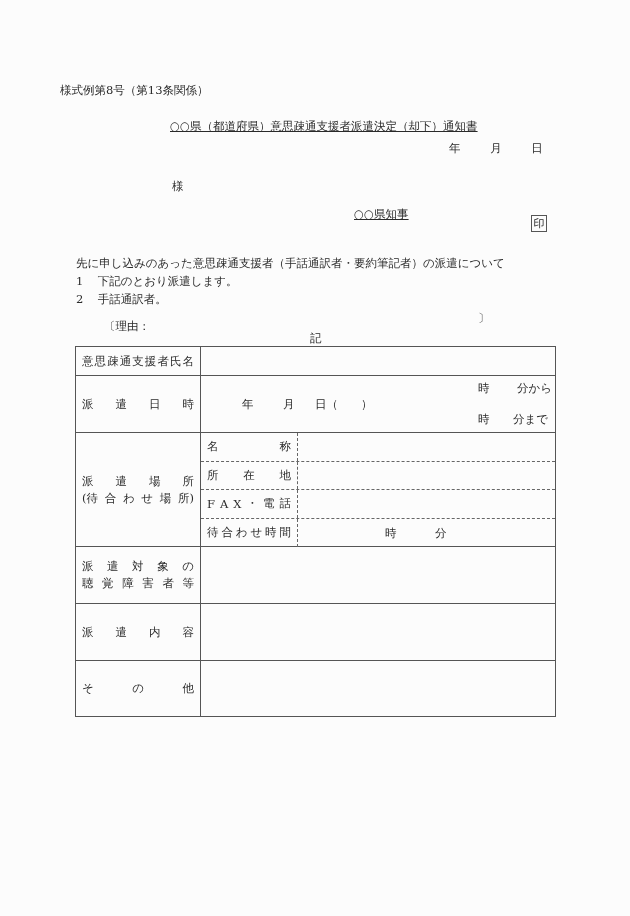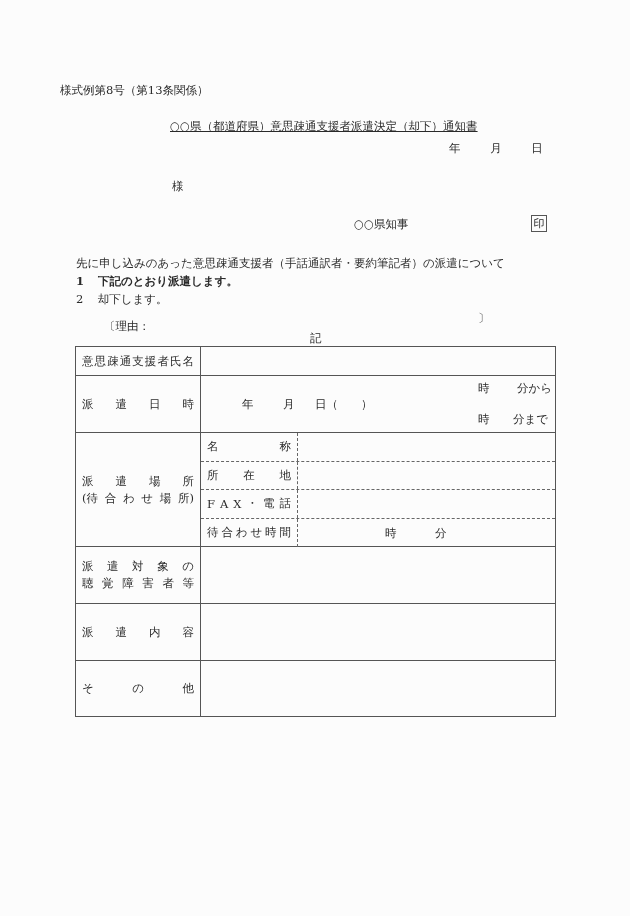--- a/index.html
+++ b/index.html
@@ -12,29 +12,29 @@
     overflow: hidden;
     font-size: 11.5px;
   }
   .abs { position: absolute; white-space: nowrap; }
   .form-no { left: 60px; top: 83px; }
   .title { left: 170px; top: 119px; text-decoration: underline; }
   .date-line { left: 449px; top: 141px; text-align: right; }
   .date-line span { display: inline-block; }
   .date-line .gap { width: 26px; }
   .addressee { left: 172px; top: 179px; }
-  .issuer { left: 354px; top: 217px; }
+  .issuer { left: 354px; top: 207px; text-decoration: underline; }
   .seal {
     left: 531px; top: 215px;
     width: 14px; height: 15px;
     border: 1px solid #555;
     font-size: 11px; line-height: 15px; text-align: center;
   }
   .intro { left: 76px; top: 256px; }
-  .item1 { left: 76px; top: 274px; font-weight: bold; }
+  .item1 { left: 76px; top: 274px; }
   .item2 { left: 76px; top: 292px; }
   .item-num { display: inline-block; width: 18px; }
   .reason-open { left: 104px; top: 311px; margin-top: 8px; }
   .reason-close { left: 478px; top: 311px; }
   .ki { left: 310px; top: 331px; }
 
   
   .tbl {
     position: absolute; left: 75px; top: 346px;
     width: 481px; height: 371px;
@@ -79,21 +79,21 @@
 <div class="abs issuer">○○県知事</div>
 <div class="abs seal">印</div>
 
 <div class="abs intro">先に申し込みのあった意思疎通支援者（手話通訳者・要約筆記者）の派遣について</div>
 <div class="abs item1">
   <span class="item-num">1</span>
   <span>下記のとおり派遣します。</span>
 </div>
 <div class="abs item2">
   <span class="item-num">2</span>
-  <span>却下します。</span>
+  <span>手話通訳者。</span>
 </div>
 <div class="abs reason-open">〔理由：</div>
 <div class="abs reason-close">〕</div>
 <div class="abs ki">記</div>
 
 <div class="tbl">
 
   <div class="row" style="top:0;height:29px;">
     <div class="lbl">
       <div class="spread">

